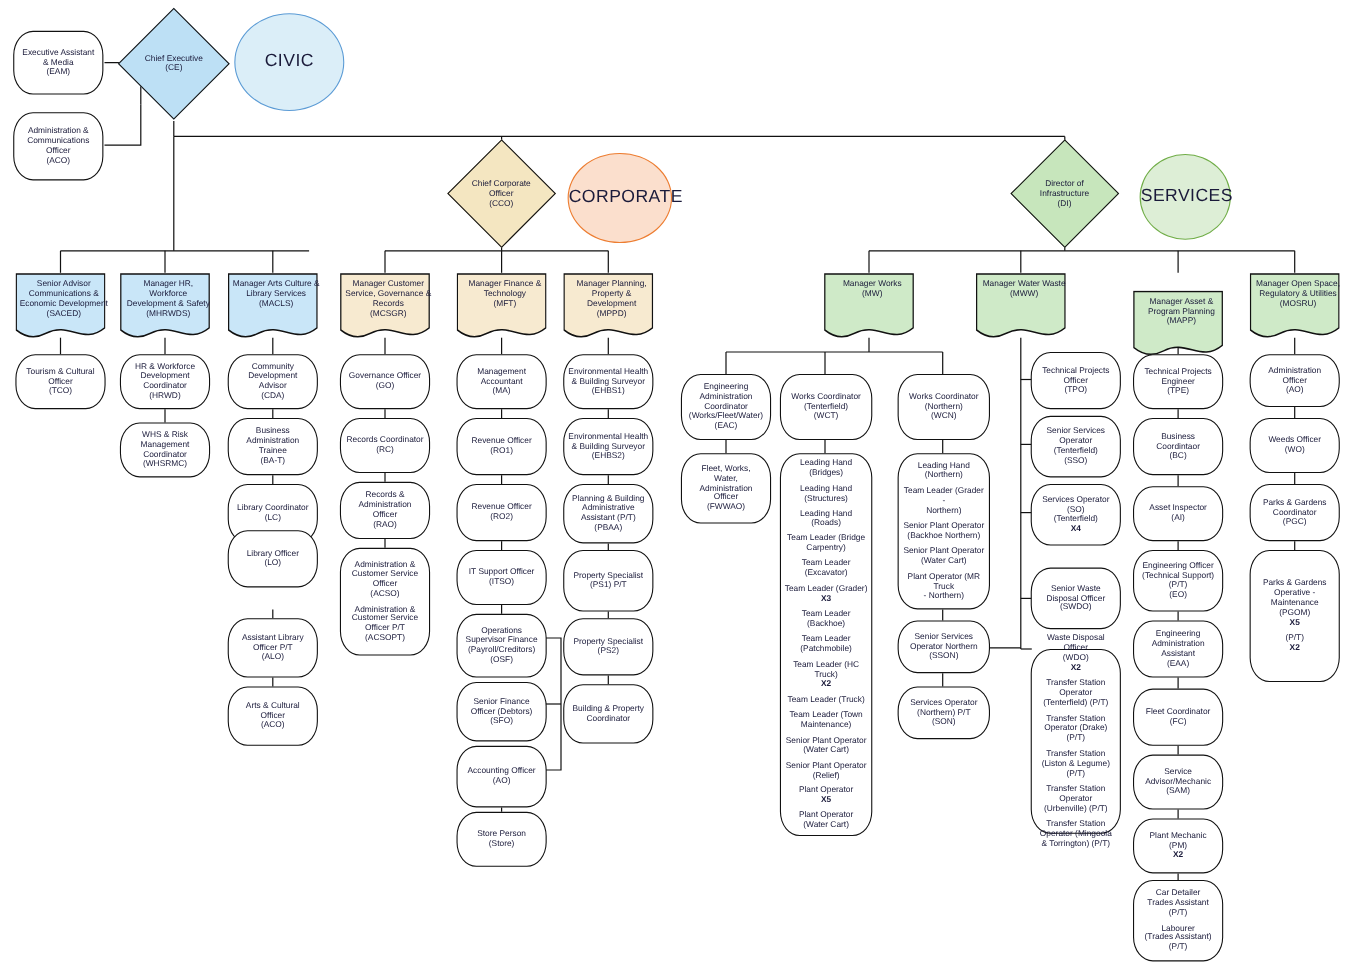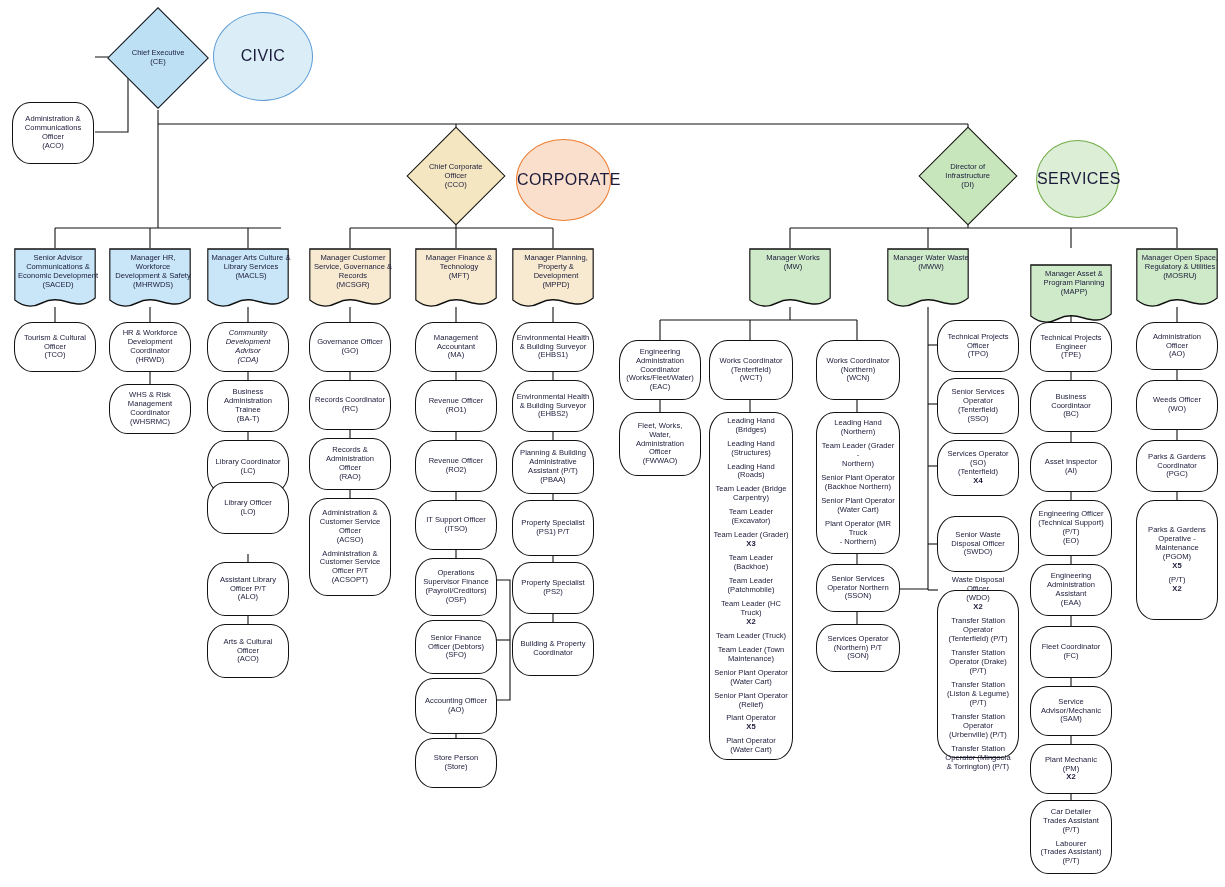--- a/index.html
+++ b/index.html
@@ -171,20 +171,23 @@
       <span>(CCO)</span>
     </span>
   </div>
   <div class="node diamond" style="left:933px;top:141px;width:70px;height:70px;background:#c7e6bc;">
     <span class="txt">
       <span>Director of Infrastructure</span><br>
       <span>(DI)</span>
     </span>
   </div>
 
+  <div class="node rrect" style="left:12px;top:28px;width:82px;height:58px;">
+    <span class="txt"><span>Executive Assistant</span><br><span>&amp; Media</span><br><span>(EAM)</span><br></span>
+  </div>
   <div class="node rrect" style="left:12px;top:102px;width:82px;height:62px;">
     <span class="txt"><span>Administration &amp;</span><br><span>Communications</span><br><span>Officer</span><br><span>(ACO)</span><br></span>
   </div>
 
   <div id="cols">
       <div class="node banner" style="left: 14px; top: 248px; width: 82px; height: 62px; text-align: center;">
         <svg class="bannerbg" viewBox="0 0 100 62" preserveAspectRatio="none">
           <path d="M1,1 L99,1 L99,50 C75,66 60,44 34,55 C20,61 10,58 1,52 Z" fill="#c9e6f8" stroke="#111" stroke-width="1.4"></path>
         </svg>
         <span class="txt" style="position: absolute; left: 0px; top: 6px; width: 100%;"><span>Senior Advisor</span><br><span>Communications &amp;</span><br><span>Economic Development</span><br><span>(SACED)</span><br></span>
@@ -203,21 +206,21 @@
       </div>
       <div class="node rrect" style="left: 109px; top: 384px; width: 82px; height: 50px;">
         <span class="txt"><span>WHS &amp; Risk</span><br><span>Management</span><br><span>Coordinator</span><br><span>(WHSRMC)</span><br></span>
       </div>
       <div class="node banner" style="left: 207px; top: 248px; width: 82px; height: 62px;">
         <svg class="bannerbg" viewBox="0 0 100 62" preserveAspectRatio="none">
           <path d="M1,1 L99,1 L99,50 C75,66 60,44 34,55 C20,61 10,58 1,52 Z" fill="#c9e6f8" stroke="#111" stroke-width="1.4"></path>
         </svg>
         <span class="txt" style="position: absolute; left: 0px; top: 6px; width: 100%;"><span>Manager Arts Culture &amp;</span><br><span>Library Services</span><br><span>(MACLS)</span><br></span>
       </div>
-      <div class="node rrect" style="left: 207px; top: 322px; width: 82px; height: 50px; font-style: italic;">
+      <div class="node rrect" style="left: 207px; top: 322px; width: 82px; height: 50px;">
         <span class="txt"><span>Community</span><br><span>Development</span><br><span>Advisor</span><br><span>(CDA)</span><br></span>
       </div>
       <div class="node rrect" style="left: 207px; top: 380px; width: 82px; height: 52px;">
         <span class="txt"><span>Business</span><br><span>Administration</span><br><span>Trainee</span><br><span>(BA-T)</span><br></span>
       </div>
       <div class="node rrect" style="left: 207px; top: 440px; width: 82px; height: 54px;">
         <span class="txt"><span>Library Coordinator</span><br><span>(LC)</span><br></span>
       </div>
       <div class="node rrect" style="left: 207px; top: 482px; width: 82px; height: 52px;">
         <span class="txt"><span>Library Officer</span><br><span>(LO)</span><br></span>

